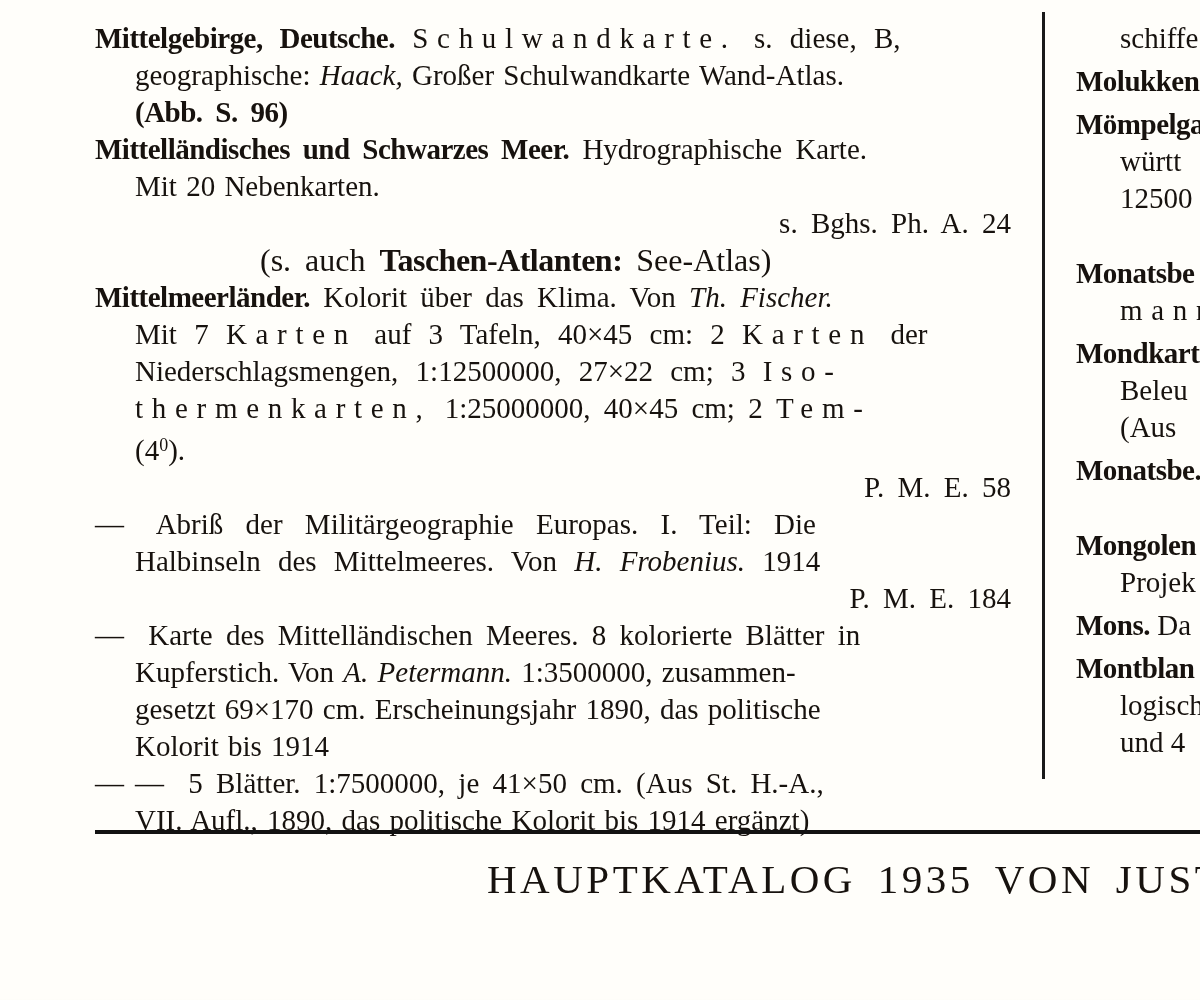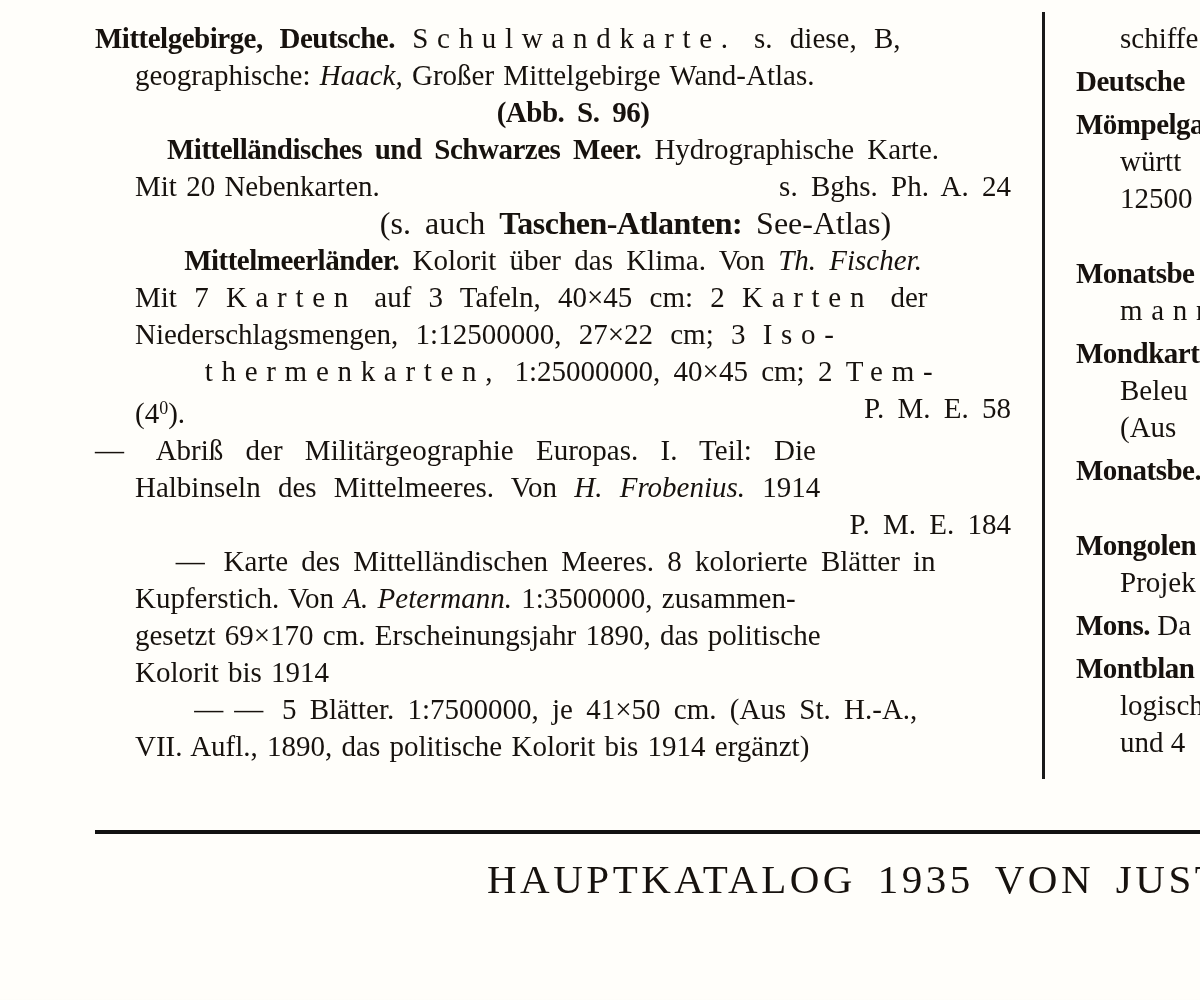--- a/index.html
+++ b/index.html
@@ -12,24 +12,24 @@
   }
   #page {position:relative; width:1200px; height:1000px; overflow:hidden; background:#fffefa;margin-top:12px;}
 
   
   #left-col {position:absolute; left:95px; top:8px; width:916px;}
   .line {font-size:29px; line-height:37px; white-space:nowrap;}
   .ind-cont {padding-left:40px;}
   .ind-note {padding-left:165px;}
   .small {font-size:32px; line-height:37px;}
   .ws0 {word-spacing:2px;}
-  .ws1 {word-spacing:6px;text-align:center;}
+  .ws1 {word-spacing:6px;}
   .ws2 {word-spacing:10px;}
   .ws3 {word-spacing:15px;}
-  .split {display:flex;}
+  .split {display:flex;flex-direction:column;}
   .split .ref {margin-left:auto; word-spacing:6px;}
   .seg-b {font-weight:bold; letter-spacing:-0.5px;}
   .seg-i {font-style:italic;}
   .seg-sp {letter-spacing:0.30em;}
   .seg-d {display:inline-block; width:40px;}
   .seg-sup {font-size:0.62em; vertical-align:0.5em; letter-spacing:0; word-spacing:0;}
 
   
   #divider {position:absolute; left:1042px; top:0; width:3px; height:767px; background:#191919;}
 
@@ -49,21 +49,21 @@
   #bottom-strip {position:absolute; left:0; bottom:0; width:1200px; height:13px;
     background:linear-gradient(to bottom, rgba(238,240,216,0), #eaecd6);}
 </style>
 </head>
 <body>
 
 <div id="page">
 
   <div id="left-col">
       <div class="line ind-flush ws2"><span class="seg-b">Mittelgebirge, Deutsche.</span> <span class="seg-sp">Schulwandkarte.</span> <span class="seg-p">s. diese, B,</span></div>
-      <div class="line ind-cont ws0"><span class="seg-p">geographische:</span> <span class="seg-i">Haack,</span> <span class="seg-p">Großer Mittelgebirge Wand-Atlas.</span></div>
+      <div class="line ind-cont ws0"><span class="seg-p">geographische:</span> <span class="seg-i">Haack,</span> <span class="seg-p">Großer Schulwandkarte Wand-Atlas.</span></div>
       <div class="line ind-cont ws1"><span class="seg-b">(Abb. S. 96)</span></div>
       <div class="line ind-flush ws1"><span class="seg-b">Mittelländisches und Schwarzes Meer.</span> <span class="seg-p">Hydrographische Karte.</span></div>
       <div class="line ind-cont ws0 split">
         <span class="line-main"><span class="seg-p">Mit 20 Nebenkarten.</span></span>
         <span class="ref">s. Bghs. Ph. A. 24</span>
       </div>
       <div class="line ind-note ws1 small"><span class="seg-p">(s. auch</span> <span class="seg-b">Taschen-Atlanten:</span> <span class="seg-p">See-Atlas)</span></div>
       <div class="line ind-flush ws1"><span class="seg-b">Mittelmeerländer.</span> <span class="seg-p">Kolorit über das Klima.</span> <span class="seg-p">Von</span> <span class="seg-i">Th. Fischer.</span></div>
       <div class="line ind-cont ws2"><span class="seg-p">Mit 7</span> <span class="seg-sp">Karten</span> <span class="seg-p">auf 3 Tafeln, 40×45 cm: 2</span> <span class="seg-sp">Karten</span> <span class="seg-p">der</span></div>
       <div class="line ind-cont ws2"><span class="seg-p">Niederschlagsmengen, 1:12500000, 27×22 cm; 3</span> <span class="seg-sp">Iso-</span></div>
@@ -85,21 +85,21 @@
       <div class="line ind-cont ws0"><span class="seg-p">VII. Aufl., 1890, das politische Kolorit bis 1914 ergänzt)</span></div>
     </div>
 
   <div id="divider"></div>
 
   <div id="right-col">
       <div class="r-entry">
         <div class="line ind-cont" style="padding-left: 44px;"><span class="seg-p">schiffe</span></div>
       </div>
       <div class="r-entry">
-        <div class="line"><span class="r-head">Deutsche</span></div>
+        <div class="line"><span class="r-head">Molukken</span></div>
       </div>
       <div class="r-entry">
         <div class="line"><span class="r-head">Mömpelga</span></div>
         <div class="line ind-cont" style="padding-left: 44px;"><span class="seg-p">württ</span></div>
         <div class="line ind-cont" style="padding-left: 44px;"><span class="seg-p">12500</span></div>
       </div>
       <div class="r-entry gap-large">
         <div class="line"><span class="r-head">Monatsbe</span></div>
         <div class="line ind-cont" style="padding-left: 44px;"><span class="seg-sp">mann</span></div>
       </div>

